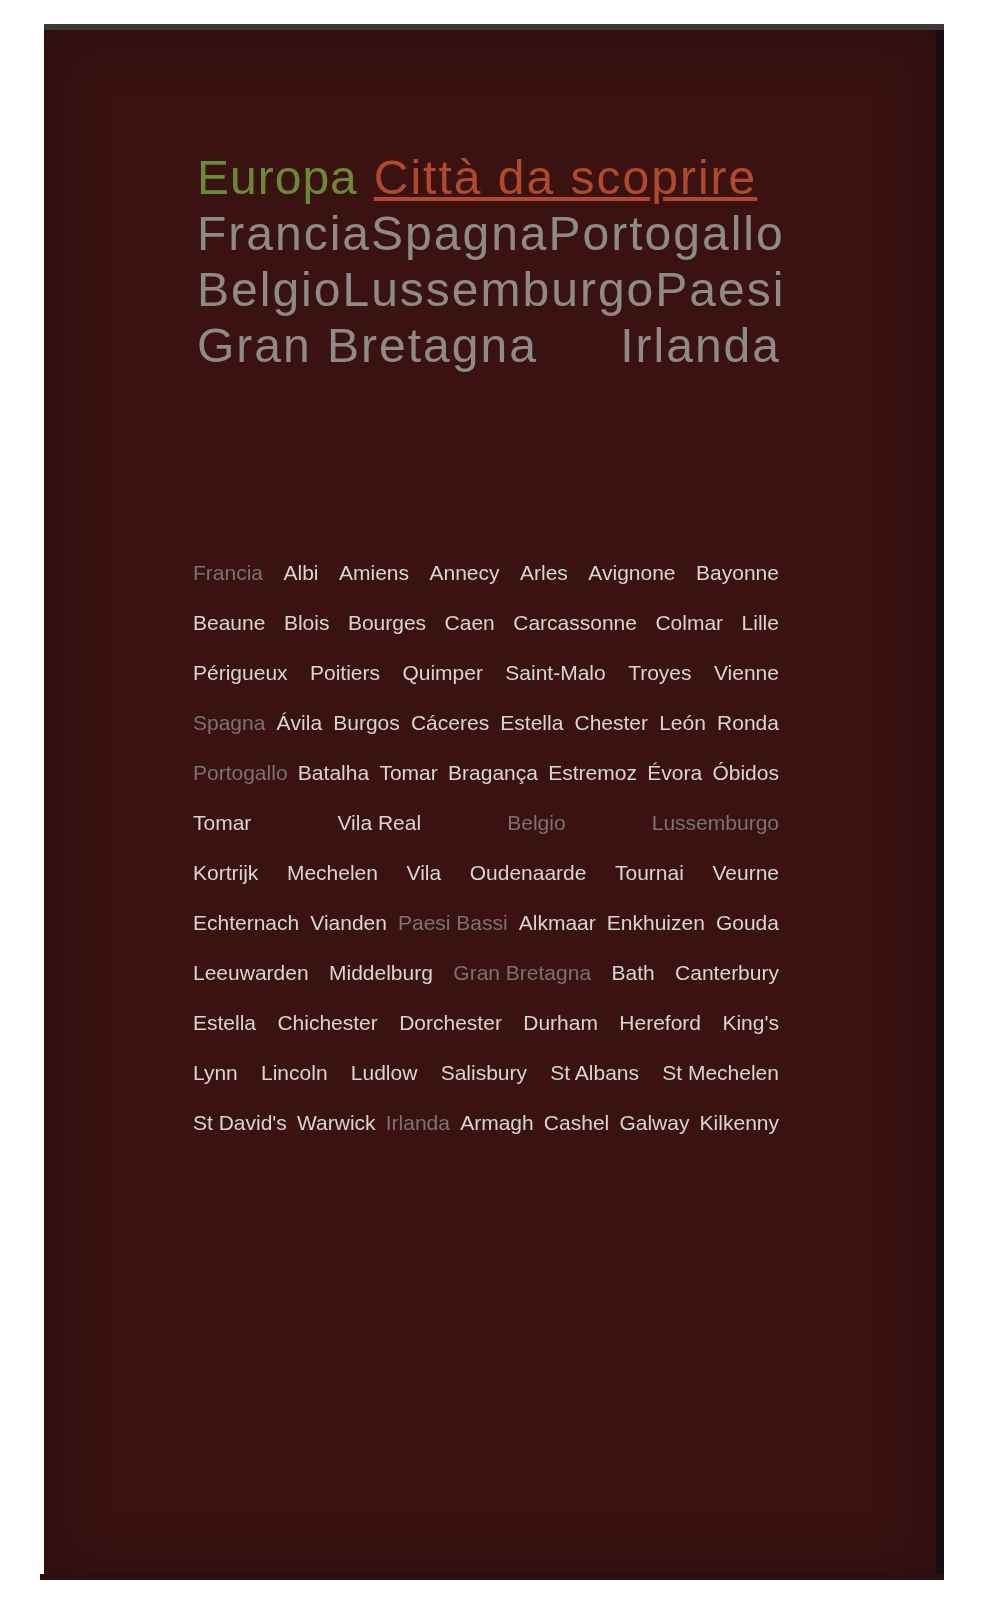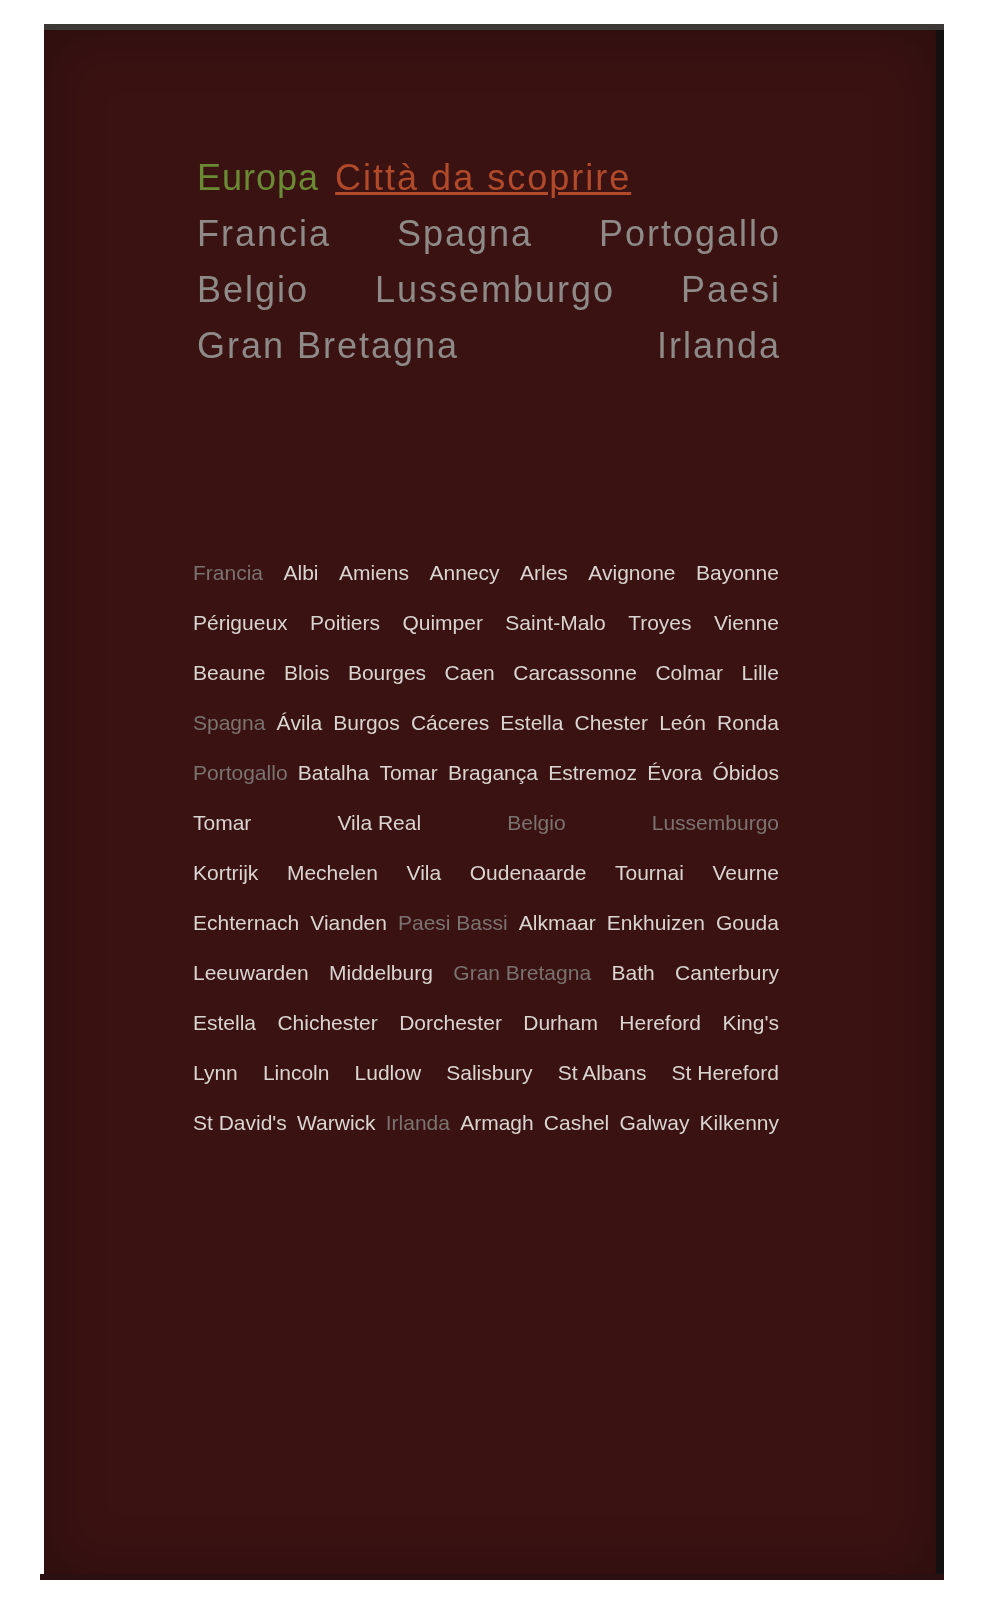--- a/index.html
+++ b/index.html
@@ -6,21 +6,21 @@
   body { width:1004px; height:1600px; background:#ffffff; position:relative; overflow:hidden;
          font-family:"Liberation Sans", sans-serif; }
   .cover { position:absolute; left:44px; top:30px; width:900px; height:1548px;
            background:#3a1212; border-right:8px solid #141010; box-sizing:border-box;
            box-shadow: inset 0 0 60px rgba(0,0,0,0.25); }
   .cover-top-edge { position:absolute; left:44px; top:24px; width:900px; height:10px;
                     background:#3b3836; }
   .cover-bottom-edge { position:absolute; left:40px; top:1574px; width:904px; height:6px;
                        background:#2a1010; }
   .title-block { position:absolute; left:197px; top:150px; width:584px; }
-  .title-line { font-size:36px; line-height:56px; white-space:nowrap; letter-spacing:1px;
+  .title-line { font-size:48px; line-height:56px; white-space:nowrap; letter-spacing:1px;
                 display:flex; justify-content:space-between; }
   .title-line.first { justify-content:flex-start; gap:16px; }
   .t-green { color:#6a8a34; }
   .t-orange { color:#b14a2b; letter-spacing:2px;text-decoration:underline; }
   .t-grey { color:#8e8a87; letter-spacing:2px; }
   .cities { position:absolute; left:193px; top:548px; width:586px; }
   .city-line { display:flex; justify-content:space-between; font-size:21px; line-height:50px;
                white-space:nowrap; color:#d9d5d0; }
   .country { color:#7a7370; }
 </style>
@@ -56,35 +56,35 @@
     <div class="city-line">
       <span class="country">Francia</span>
       <span>Albi</span>
       <span>Amiens</span>
       <span>Annecy</span>
       <span>Arles</span>
       <span>Avignone</span>
       <span>Bayonne</span>
     </div>
     <div class="city-line">
-      <span>Périgueux</span>
-      <span>Poitiers</span>
-      <span>Quimper</span>
-      <span>Saint-Malo</span>
-      <span>Troyes</span>
-      <span>Vienne</span>
-    </div>
-    <div class="city-line">
       <span>Beaune</span>
       <span>Blois</span>
       <span>Bourges</span>
       <span>Caen</span>
       <span>Carcassonne</span>
       <span>Colmar</span>
       <span>Lille</span>
+    </div>
+    <div class="city-line">
+      <span>Périgueux</span>
+      <span>Poitiers</span>
+      <span>Quimper</span>
+      <span>Saint-Malo</span>
+      <span>Troyes</span>
+      <span>Vienne</span>
     </div>
     <div class="city-line">
       <span class="country">Spagna</span>
       <span>Ávila</span>
       <span>Burgos</span>
       <span>Cáceres</span>
       <span>Estella</span>
       <span>Chester</span>
       <span>León</span>
       <span>Ronda</span>
@@ -134,21 +134,21 @@
       <span>Durham</span>
       <span>Hereford</span>
       <span>King's</span>
     </div>
     <div class="city-line">
       <span>Lynn</span>
       <span>Lincoln</span>
       <span>Ludlow</span>
       <span>Salisbury</span>
       <span>St Albans</span>
-      <span>St Hereford</span>
+      <span>St Mechelen</span>
     </div>
     <div class="city-line">
       <span>St David's</span>
       <span>Warwick</span>
       <span class="country">Irlanda</span>
       <span>Armagh</span>
       <span>Cashel</span>
       <span>Galway</span>
       <span>Kilkenny</span>
     </div>

